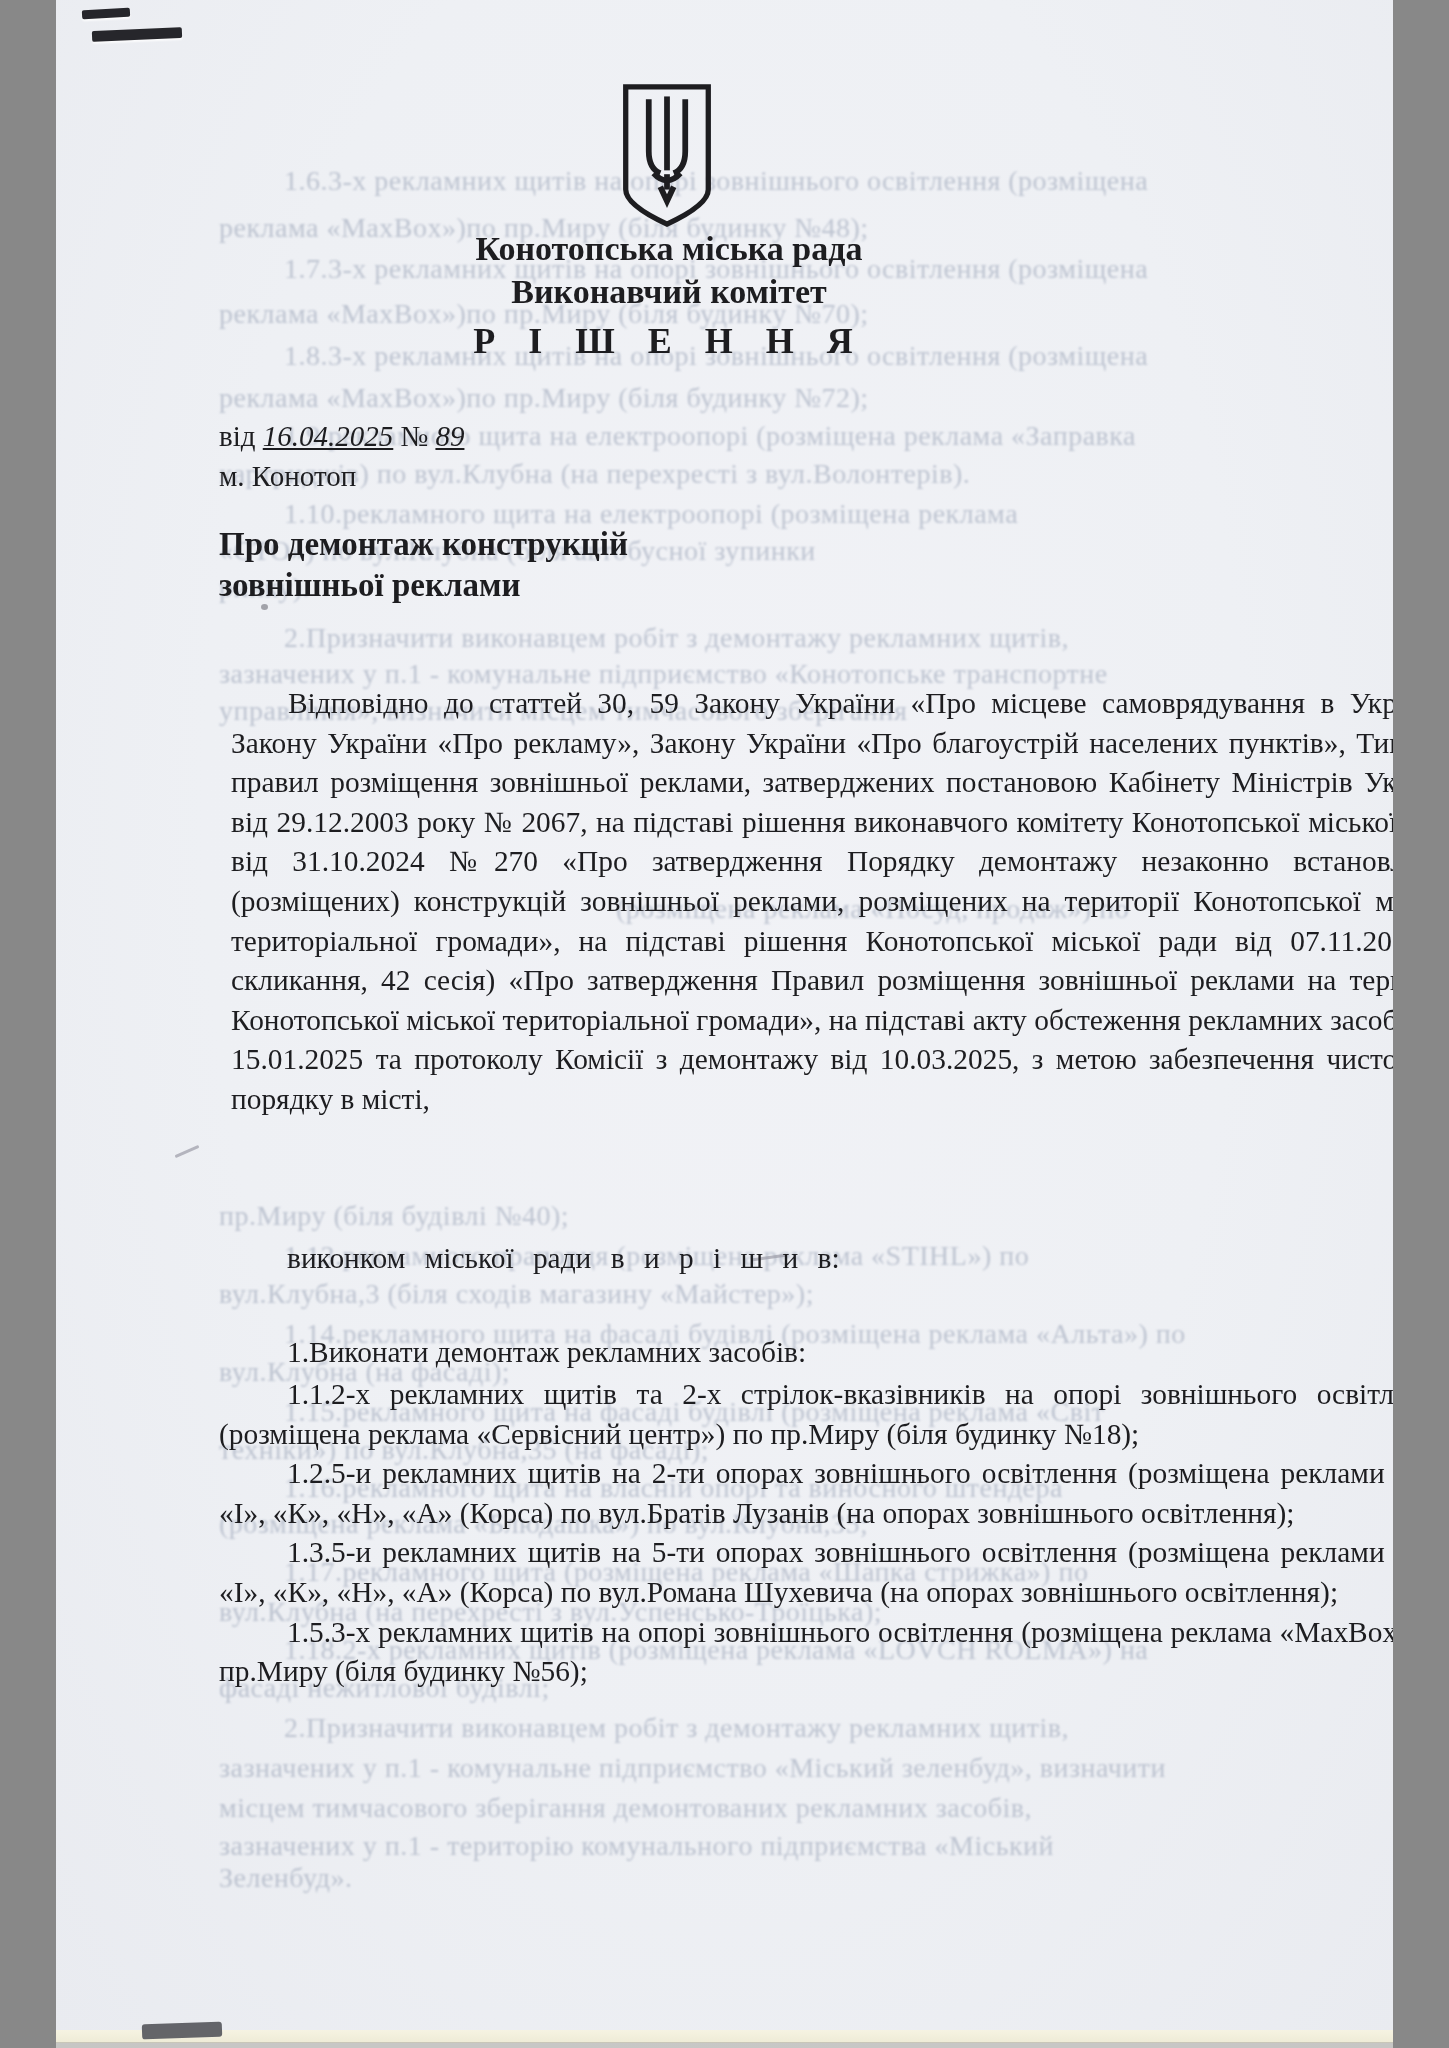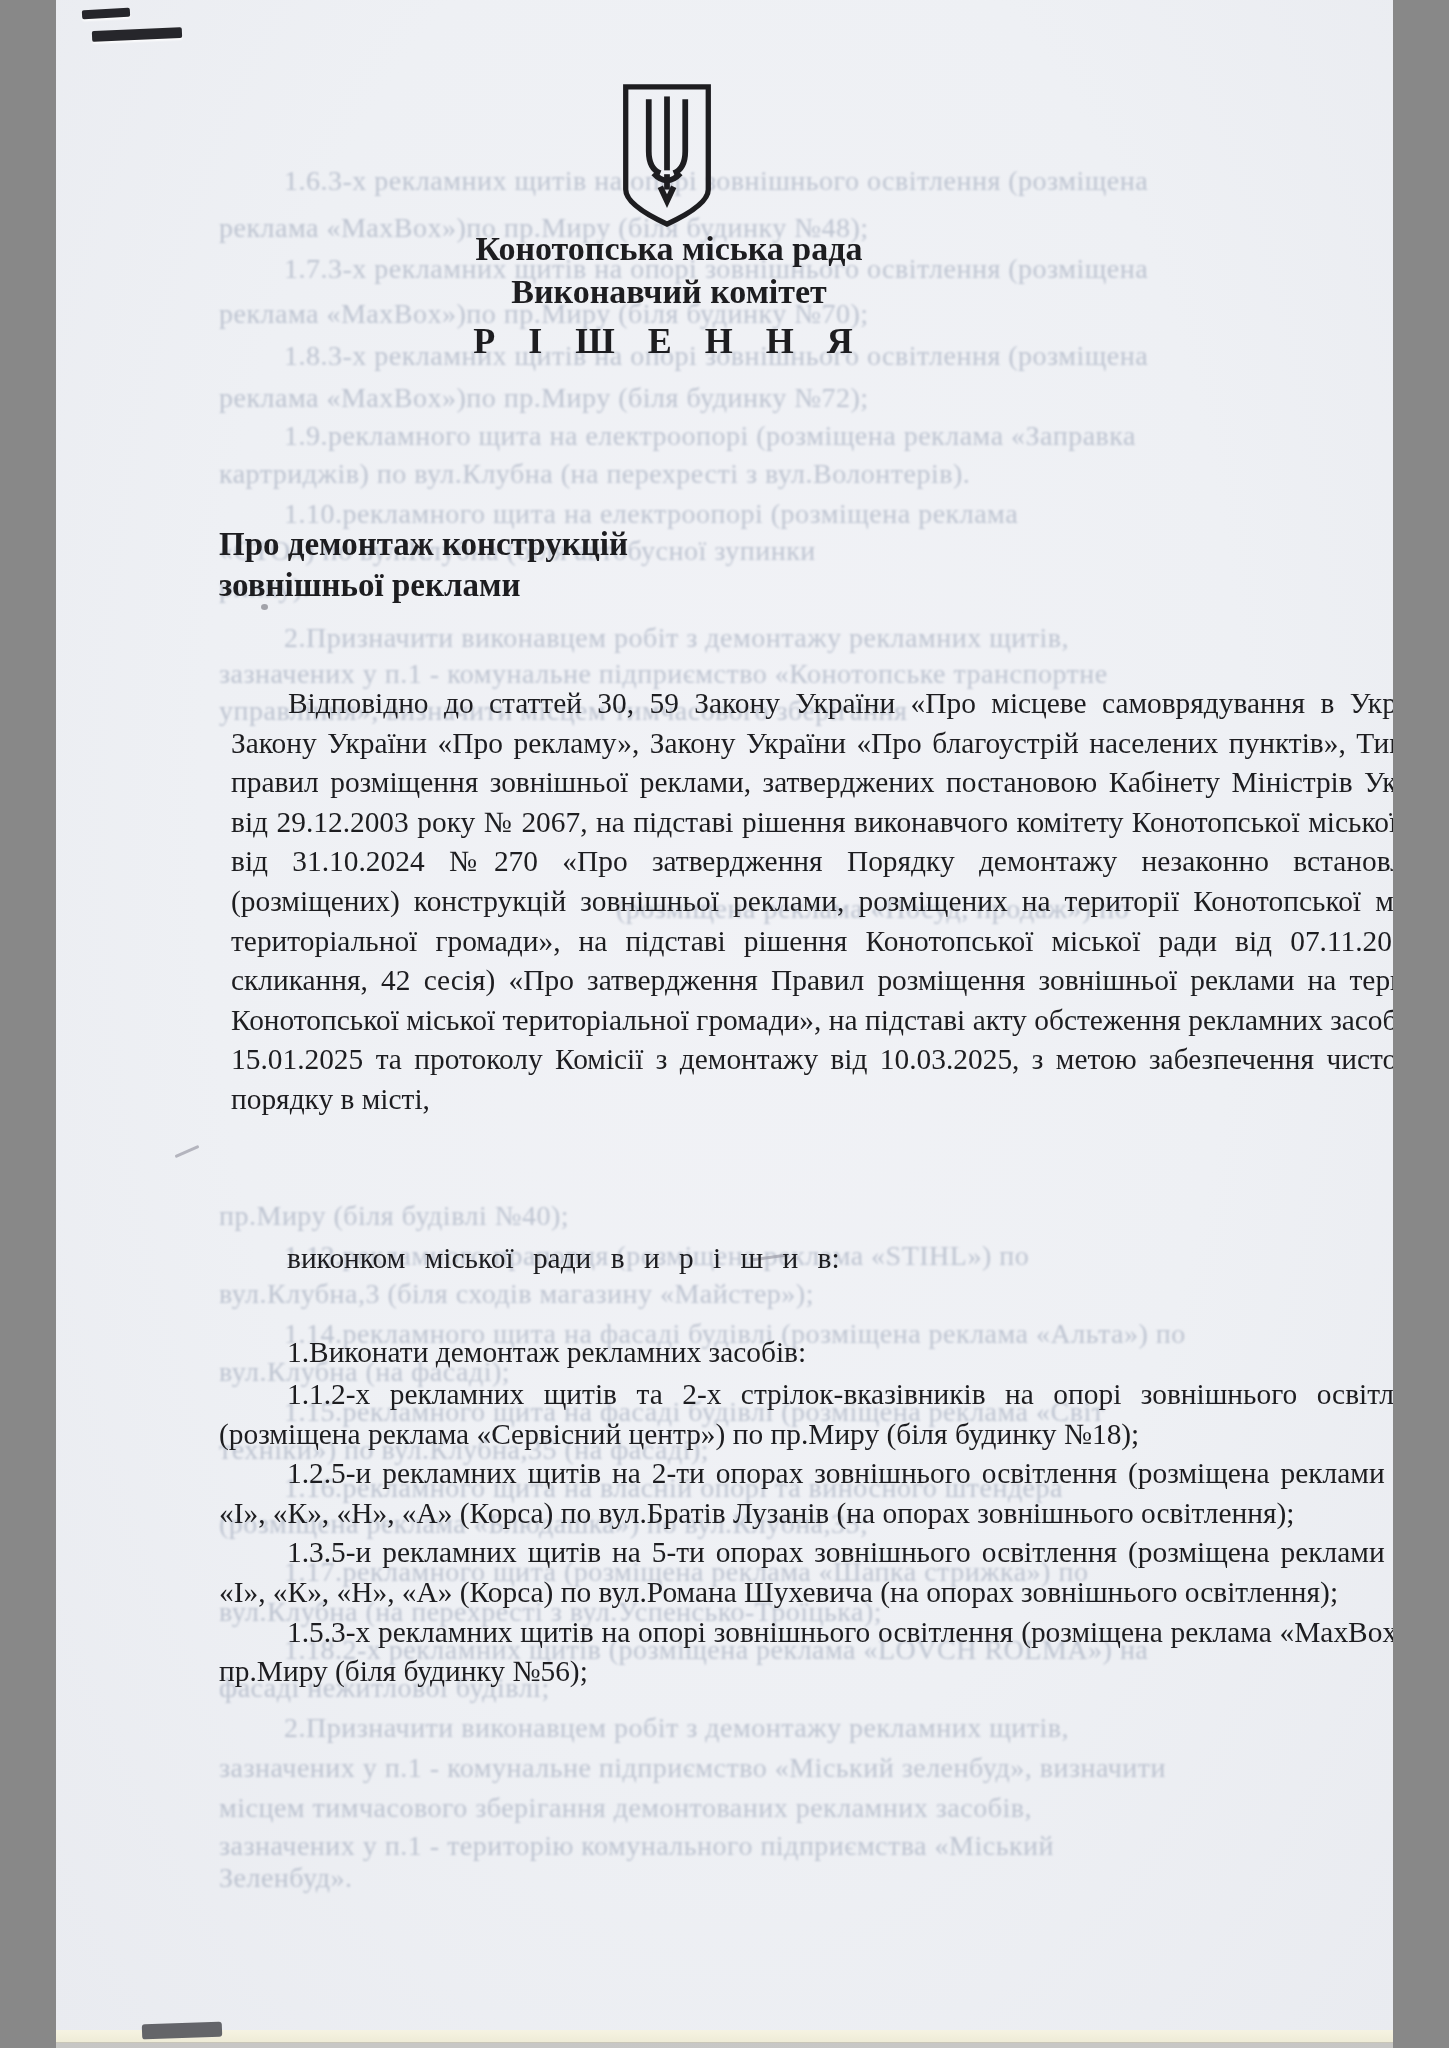--- a/index.html
+++ b/index.html
@@ -109,20 +109,29 @@
         <path d="M50 96 V112"></path>
         <path d="M43 109 L50 124 L57 109"></path>
       </g>
     </svg>
   </div>
 
   <div class="abs hdr org1">Конотопська міська рада</div>
   <div class="abs hdr doctype">Р І Ш Е Н Н Я</div>
   <div class="abs hdr org2">Виконавчий комітет</div>
 
+  <div class="abs meta">
+    <div>
+      <span>від</span>
+      <span class="u">16.04.2025</span>
+      <span>№</span>
+      <span class="u">89</span>
+    </div>
+    <div>м. Конотоп</div>
+  </div>
 
   <div class="abs subject">
     <div>Про демонтаж конструкцій</div>
     <div>зовнішньої реклами</div>
   </div>
 
   <div class="abs preamble">Відповідно до статтей 30, 59 Закону України «Про місцеве самоврядування в Україні», Закону України «Про рекламу», Закону України «Про благоустрій населених пунктів», Типових правил розміщення зовнішньої реклами, затверджених постановою Кабінету Міністрів України від 29.12.2003 року № 2067, на підставі рішення виконавчого комітету Конотопської міської ради від 31.10.2024 №270 «Про затвердження Порядку демонтажу незаконно встановлених (розміщених) конструкцій зовнішньої реклами, розміщених на території Конотопської міської територіальної громади», на підставі рішення Конотопської міської ради від 07.11.2024 (8 скликання, 42 сесія) «Про затвердження Правил розміщення зовнішньої реклами на території Конотопської міської територіальної громади», на підставі акту обстеження рекламних засобів від 15.01.2025 та протоколу Комісії з демонтажу від 10.03.2025, з метою забезпечення чистоти та порядку в місті,</div>
 
   <div class="abs resolution">виконком міської ради  в и р і ш и в:</div>
 

